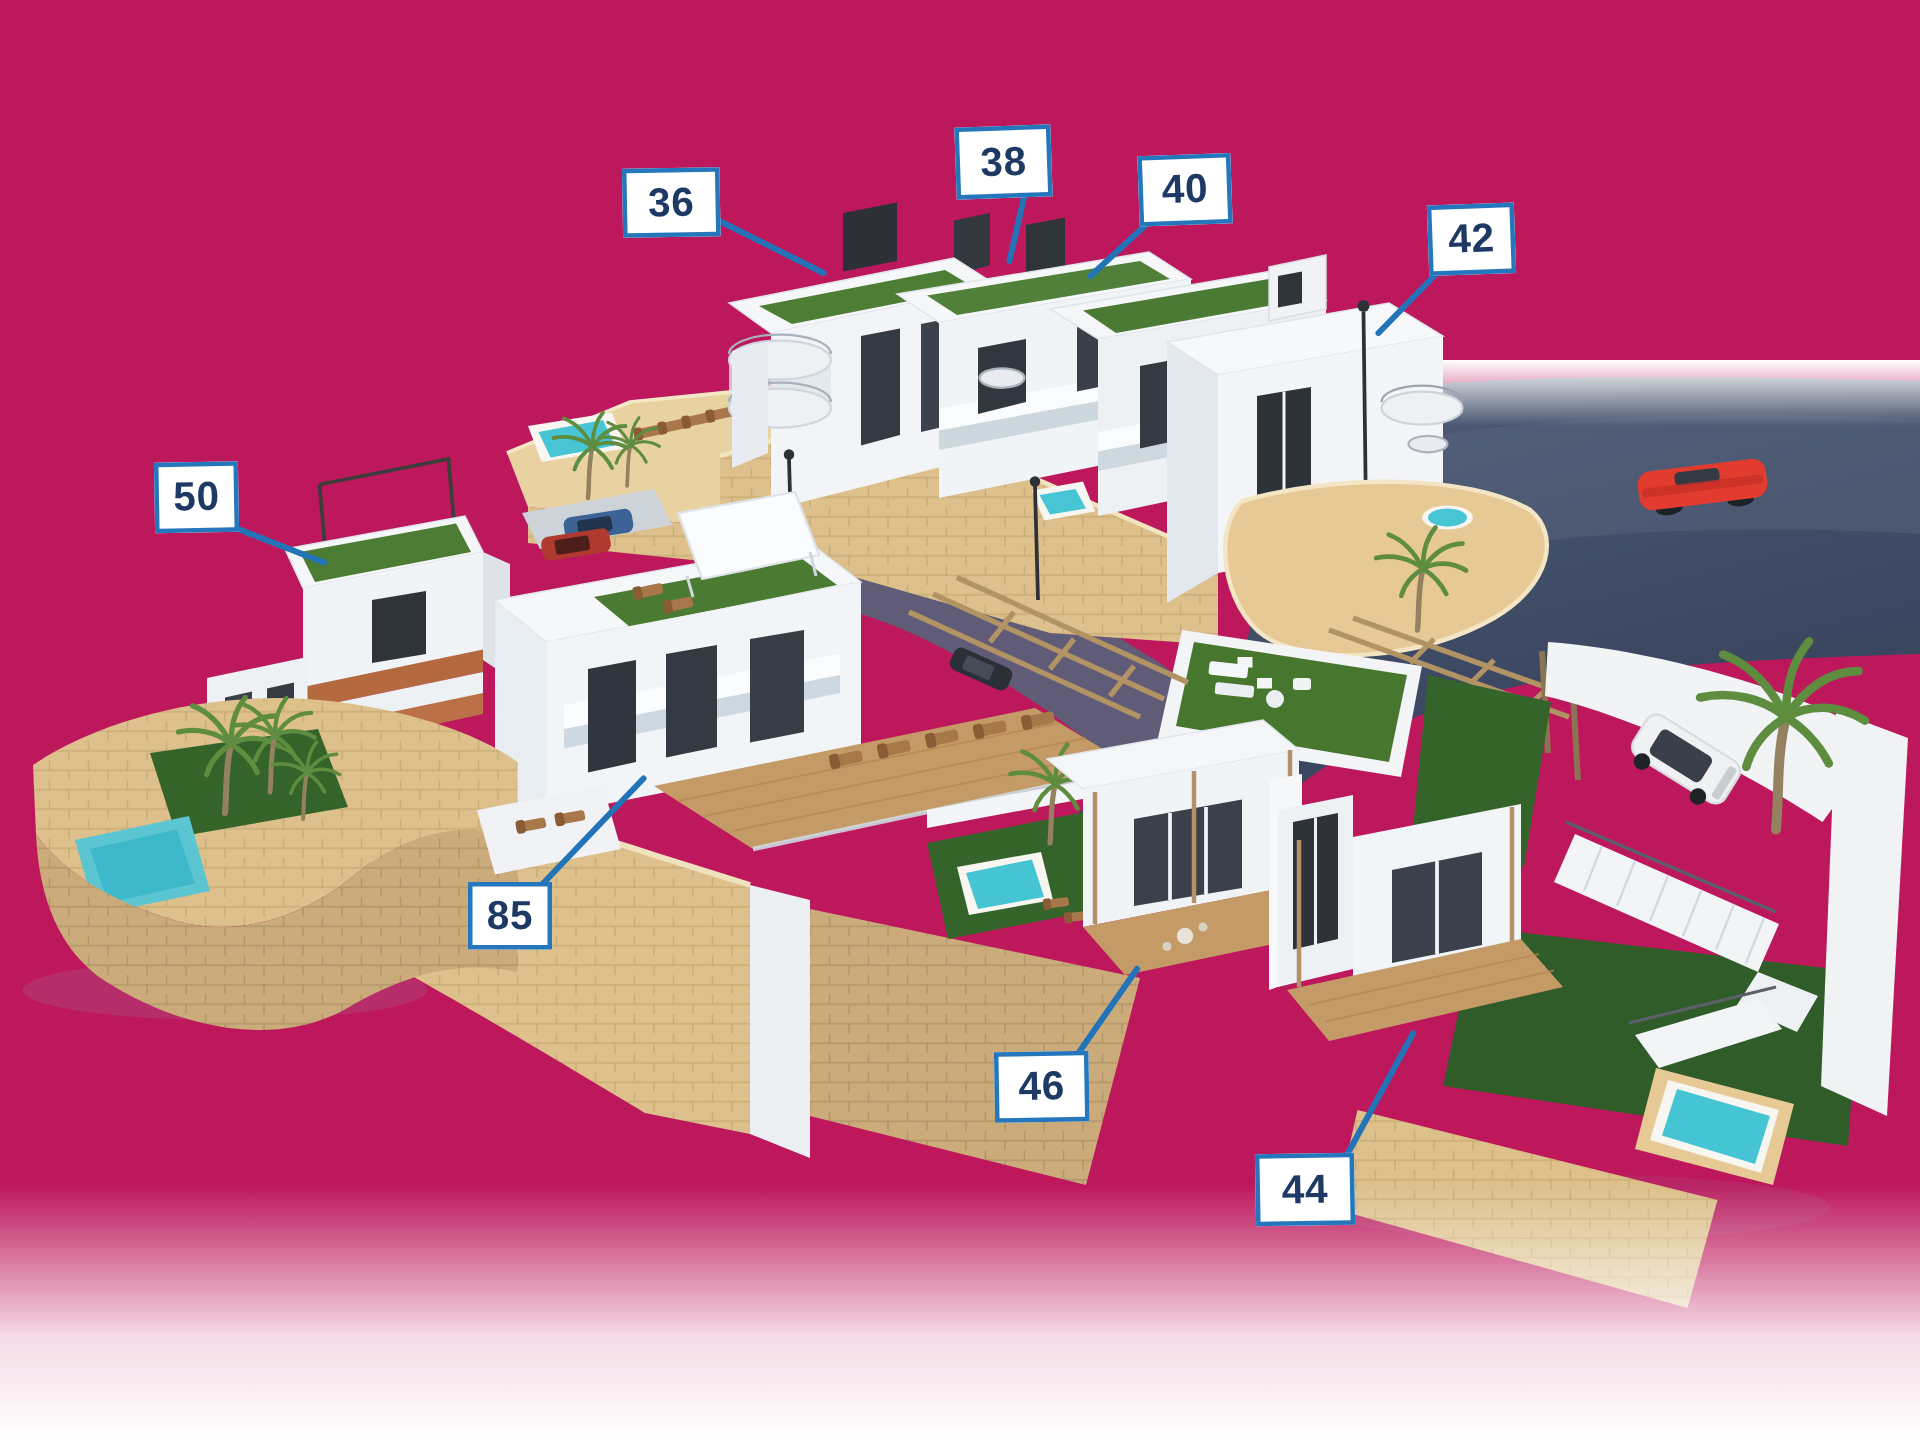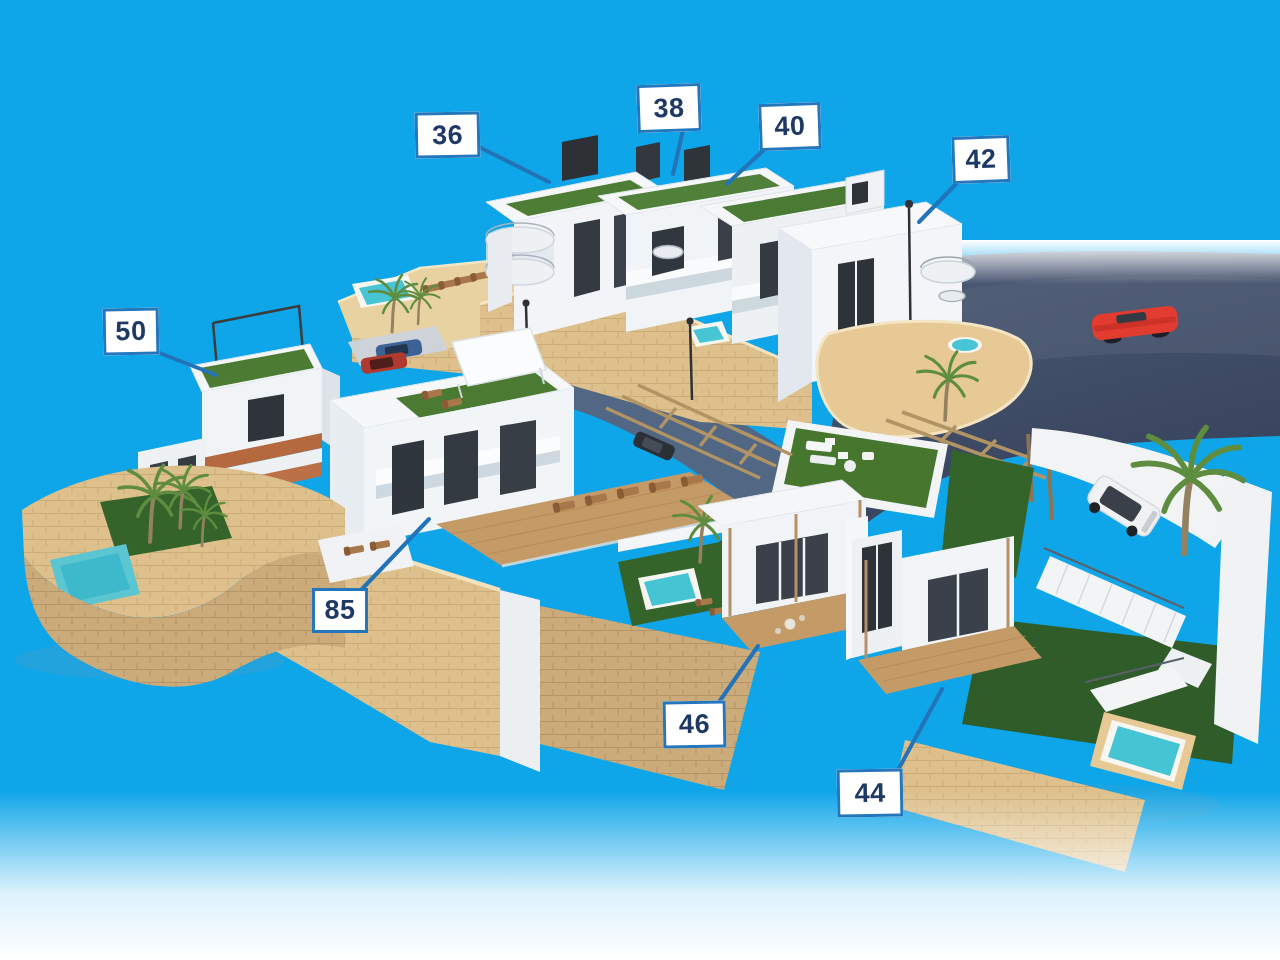--- a/index.html
+++ b/index.html
@@ -1,16 +1,16 @@
 <!DOCTYPE html>
 <html><head>
 <meta charset="utf-8">
 <style>
   html,body{margin:0;padding:0;background:#fff;}
-  .canvas{position:relative;width:1280px;height:960px;background:#0ea5e9;overflow:hidden;
+  .canvas{position:relative;width:1280px;height:960px;background:#be185d;overflow:hidden;
           font-family:"Liberation Sans",sans-serif;}
   .scene-svg{position:absolute;left:0;top:0;}
   .unit-label{position:absolute;box-sizing:border-box;border:3px solid #2577bd;background:#ffffff;
               color:#1e3a64;display:flex;align-items:center;justify-content:center;
               font-weight:bold;font-size:27px;letter-spacing:.5px;
               font-family:"Liberation Sans",sans-serif;}
 </style>
 </head>
 <body>
 

